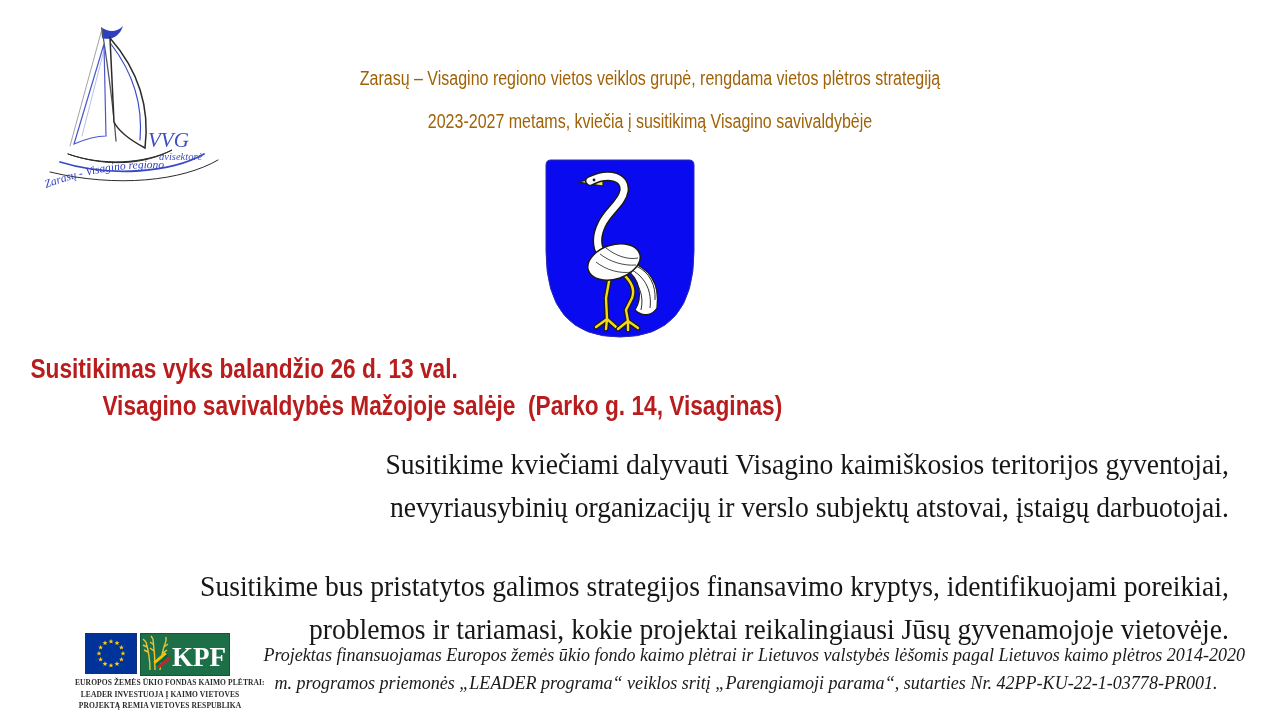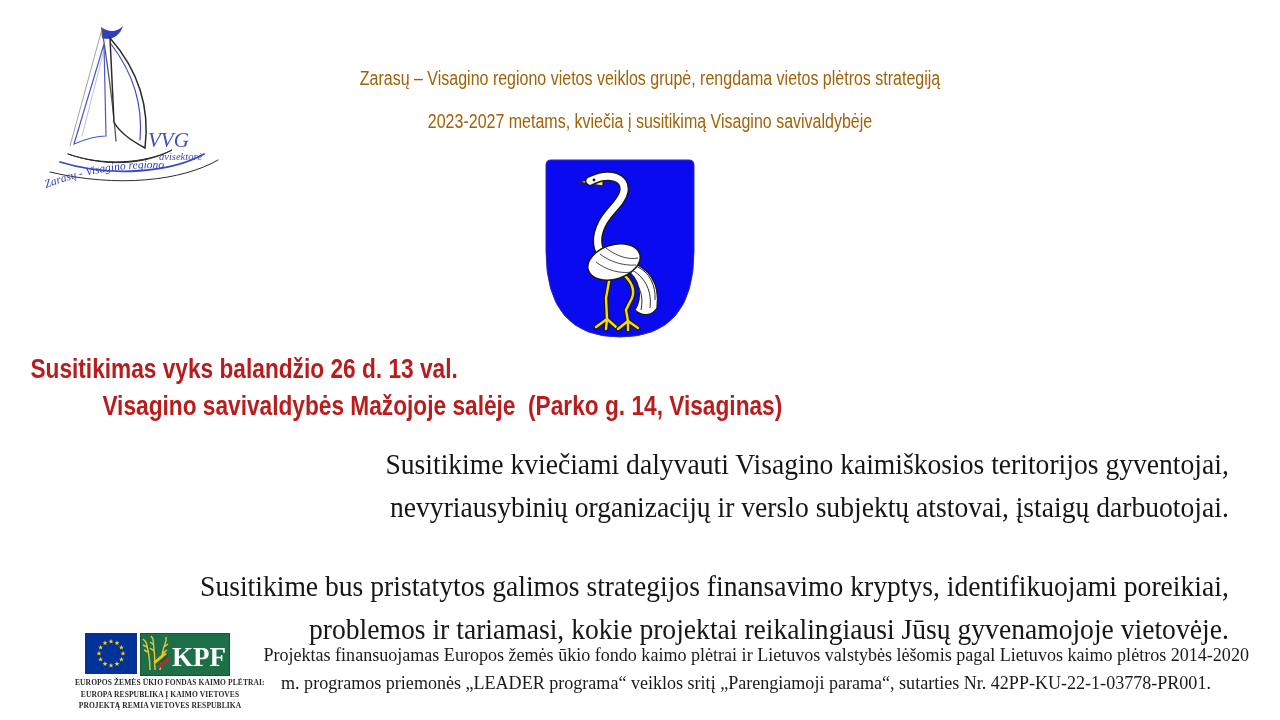--- a/index.html
+++ b/index.html
@@ -34,21 +34,21 @@
   .footer-logos{position:absolute;left:85px;top:633px;width:160px;height:84px;text-decoration:underline;}
   .eu-flag{position:absolute;left:0;top:0;}
   .kpf-logo{position:absolute;left:55px;top:0;}
   .captions{position:absolute;left:-10px;top:44px;width:170px;text-align:center;
             font-family:"Liberation Serif",serif;font-weight:bold;font-size:7.5px;
             line-height:11.5px;color:#2a2a2a;letter-spacing:0.1px;}
   .captions div{white-space:pre;}
 
   
   .funding{position:absolute;left:238px;top:641px;width:1016px;text-align:center;
-           font-family:"Liberation Serif",serif;font-size:19px;
+           font-family:"Liberation Serif",serif;font-style:italic;font-size:19px;
            line-height:27.5px;color:#1a1a1a;}
   .funding > div{transform:scaleX(0.95);transform-origin:50% 50%;white-space:pre;}
 
   svg text{font-family:"Liberation Serif",serif;}
 </style>
 </head>
 <body>
 
 <div class="slide">
 
@@ -146,21 +146,21 @@
       </g>
       <g transform="rotate(-40 22 28)">
         <rect x="15" y="23" width="15" height="3" fill="#f3c300"></rect>
         <rect x="15" y="26" width="15" height="3" fill="#006a44"></rect>
         <rect x="15" y="29" width="15" height="3" fill="#c1272d"></rect>
       </g>
       <text x="32" y="33" font-size="27" font-weight="bold" fill="#ffffff">KPF</text>
     </svg>
     <div class="captions">
       <div>EUROPOS ŽEMĖS ŪKIO FONDAS KAIMO PLĖTRAI:</div>
-      <div>EUROPA RESPUBLIKA Į KAIMO VIETOVES</div>
+      <div>LEADER INVESTUOJA Į KAIMO VIETOVES</div>
       <div>PROJEKTĄ REMIA VIETOVES RESPUBLIKA</div>
     </div>
   </div>
 
   <div class="funding">
     <div>Projektas finansuojamas Europos žemės ūkio fondo kaimo plėtrai ir Lietuvos valstybės lėšomis pagal Lietuvos kaimo plėtros 2014-2020</div>
     <div>m. programos priemonės „LEADER programa“ veiklos sritį „Parengiamoji parama“, sutarties Nr. 42PP-KU-22-1-03778-PR001.</div>
   </div>
 
 </div>

